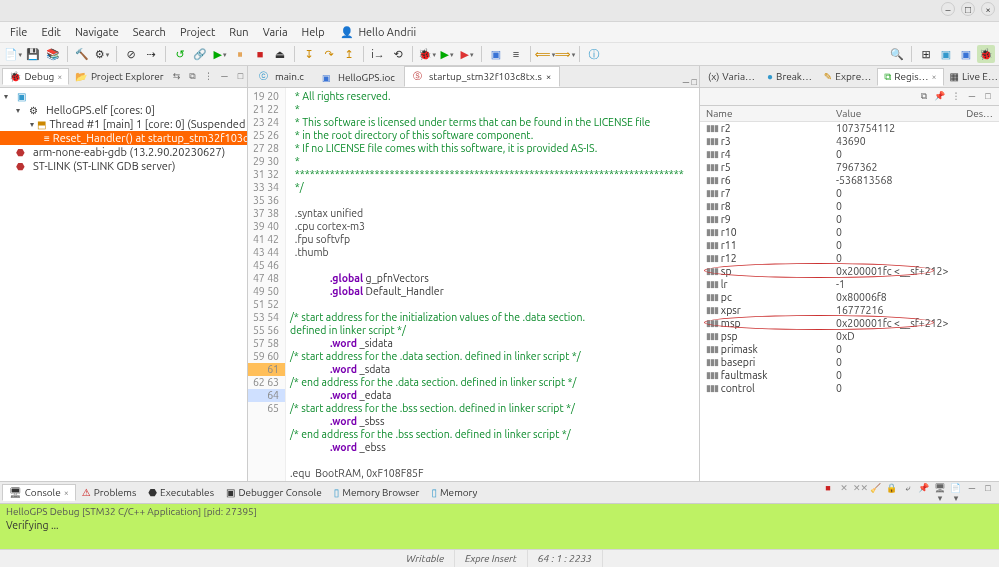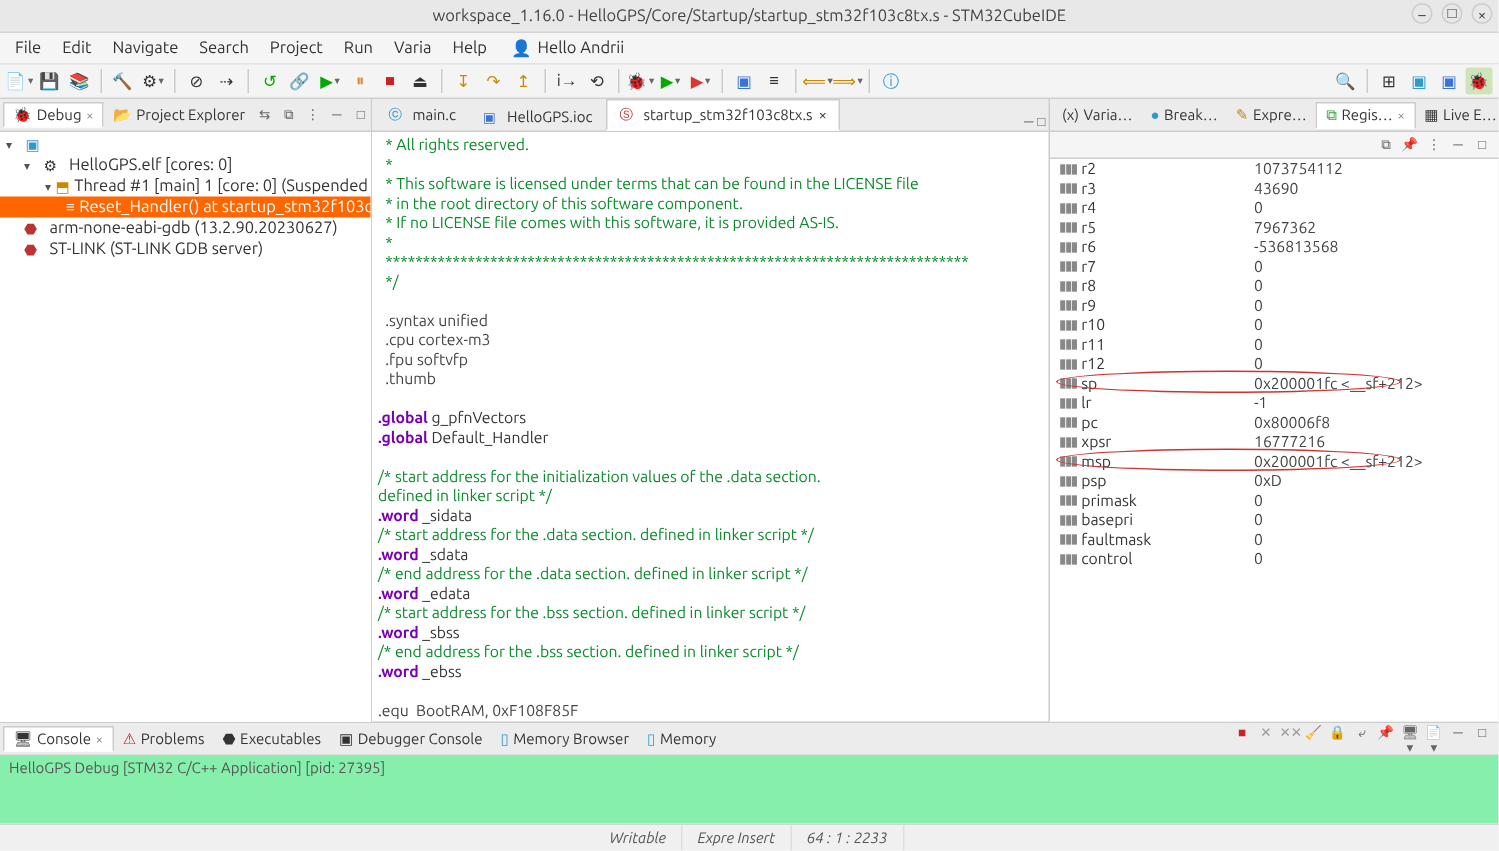--- a/index.html
+++ b/index.html
@@ -45,46 +45,45 @@
 .editor-tab.active { background: #fff; border: 1px solid #ccc; border-bottom: 1px solid #fff; }
 .editor-tab .ei { width: 12px; font-size: 9px; }
 .editor-tabs .spacer { flex: 1; }
 .editor-tabs .et-tb span { width: 14px; font-size: 9px; cursor: pointer; color: #666; }
 
 .editor-body { flex: 1; display: flex; min-height: 0; background: #fff; font-family: "DejaVu Sans Mono", Consolas, monospace; font-size: 10.5px; }
 .gutter { width: 38px; text-align: right; padding: 2px 6px 2px 2px; color: #888; background: #fafafa; border-right: 1px solid #eee; line-height: 13px; user-select: none; }
 .code { flex: 1; padding: 2px 4px; line-height: 13px; white-space: pre; overflow: hidden; color: #333; position: relative; }
 .c-comment { color: #0a8a2a; }
 .c-dir { color: #444; }
-.c-kw { color: #7a00b0; font-weight: bold; }
+.c-kw { color: #7a00b0; font-weight: bold; margin-left: 40px; }
 .gutter .bp-mark { background: #ffbf5a; display: block; margin: 0 -6px 0 -2px; padding: 0 6px 0 2px; }
 .gutter .hl-mark { background: #cfe0ff; display: block; margin: 0 -6px 0 -2px; padding: 0 6px 0 2px; }
 
 .reg-header { display: flex; font-size: 10px; color: #555; padding: 2px 6px; border-bottom: 1px solid #e0e0e0; }
 .reg-header .c1 { flex: 1; }
 .reg-table { flex: 1; overflow: auto; background: #fff; font-family: "DejaVu Sans Mono", Consolas, monospace; font-size: 10.5px; position: relative; }
 .reg-row { display: flex; padding: 0 6px; line-height: 13px; }
 .reg-row .c1 { width: 130px; display: flex; align-items: center; gap: 3px; }
 .reg-row .c2 { flex: 1; color: #444; }
 .reg-row .ri { color: #888; letter-spacing: -1px; font-size: 9px; }
 .highlight-oval { position: absolute; border: 1.5px solid #cc3333; border-radius: 50%; pointer-events: none; }
 
 .bottom-panel { height: 68px; border-top: 1px solid #ccc; display: flex; flex-direction: column; }
-.console-body { flex: 1; padding: 2px 6px; font-family: "DejaVu Sans Mono", Consolas, monospace; font-size: 10.5px; background: #86efac; overflow: auto; }
+.console-body { flex: 1; padding: 2px 6px; font-family: "DejaVu Sans Mono", Consolas, monospace; font-size: 10.5px; background: #bef264; overflow: auto; }
 .console-desc { color: #555; font-size: 10px; padding-bottom: 2px; }
 
 .status-bar { height: 18px; background: #f0f0f0; border-top: 1px solid #d5d5d5; display: flex; align-items: center; font-size: 10px; color: #555; }
 .status-bar div { padding: 0 10px; border-right: 1px solid #ddd; height: 100%; display: flex; align-items: center; font-style: italic; }
 .status-bar .sp { flex: 1; border-right: none; }
 </style>
 </head>
 <body>
 
 <div class="title-bar">
-  <span class="title">workspace_1.16.0 - HelloGPS/Core/Startup/startup_stm32f103c8tx.s - STM32CubeIDE</span>
   <div class="window-controls">
     <span>–</span>
     <span>□</span>
     <span>×</span>
   </div>
 </div>
 
 <div class="menu-bar">
   <span class="m">File</span>
   <span class="m">Edit</span>
@@ -212,20 +211,68 @@
         <span>startup_stm32f103c8tx.s</span>
         <span class="close">×</span>
       </div>
       <div class="spacer"></div>
       <div class="et-tb">
         <span>─</span>
         <span>□</span>
       </div>
     </div>
     <div class="editor-body">
+      <div class="gutter" id="gutter">19
+20
+21
+22
+23
+24
+25
+26
+27
+28
+29
+30
+31
+32
+33
+34
+35
+36
+37
+38
+39
+40
+41
+42
+43
+44
+45
+46
+47
+48
+49
+50
+51
+52
+53
+54
+55
+56
+57
+58
+59
+60
+<span class="bp-mark">61</span>
+62
+63
+<span class="hl-mark">64</span>
+65
+</div>
       <div class="code" id="code"><span class="c-comment">  * All rights reserved.</span>
 <span class="c-comment">  *</span>
 <span class="c-comment">  * This software is licensed under terms that can be found in the LICENSE file</span>
 <span class="c-comment">  * in the root directory of this software component.</span>
 <span class="c-comment">  * If no LICENSE file comes with this software, it is provided AS-IS.</span>
 <span class="c-comment">  *</span>
 <span class="c-comment">  ******************************************************************************</span>
 <span class="c-comment">  */</span>
 <span class=""> </span>
 <span class="c-dir">  .syntax unified</span>
@@ -297,20 +344,25 @@
     </div>
     <div class="view-tabs" style="height:18px; justify-content:flex-end; background:#f5f5f5">
       <div class="tabs-tb">
         <span>⧉</span>
         <span>📌</span>
         <span>⋮</span>
         <span>─</span>
         <span>□</span>
       </div>
     </div>
+    <div class="reg-header">
+      <span class="c1">Name</span>
+      <span class="c1">Value</span>
+      <span>Des…</span>
+    </div>
     <div class="reg-table" id="reg-table">
         <div class="reg-row">
           <div class="c1">
             <span class="ri">▮▮▮</span>
             <span>r2</span>
           </div>
           <div class="c2">1073754112</div>
         </div>
         <div class="reg-row">
           <div class="c1">
@@ -494,20 +546,21 @@
       <span>⤶</span>
       <span>📌</span>
       <span>🖥▾</span>
       <span>📄▾</span>
       <span>─</span>
       <span>□</span>
     </div>
   </div>
   <div class="console-body">
     <div class="console-desc">HelloGPS Debug [STM32 C/C++ Application] [pid: 27395]</div>
+    <div>Verifying ...</div>
   </div>
 </div>
 
 <div class="status-bar">
   <div class="sp"></div>
   <div>Writable</div>
   <div>Expre Insert</div>
   <div>64 : 1 : 2233</div>
   <div class="sp"></div>
 </div>

